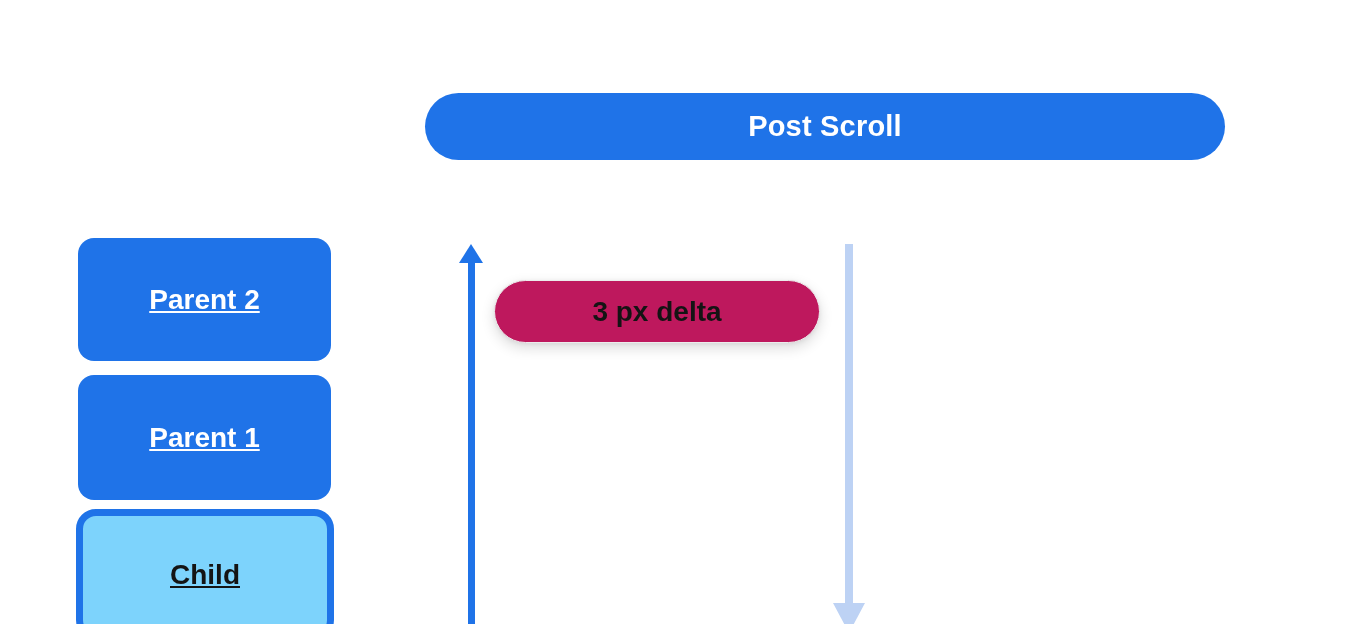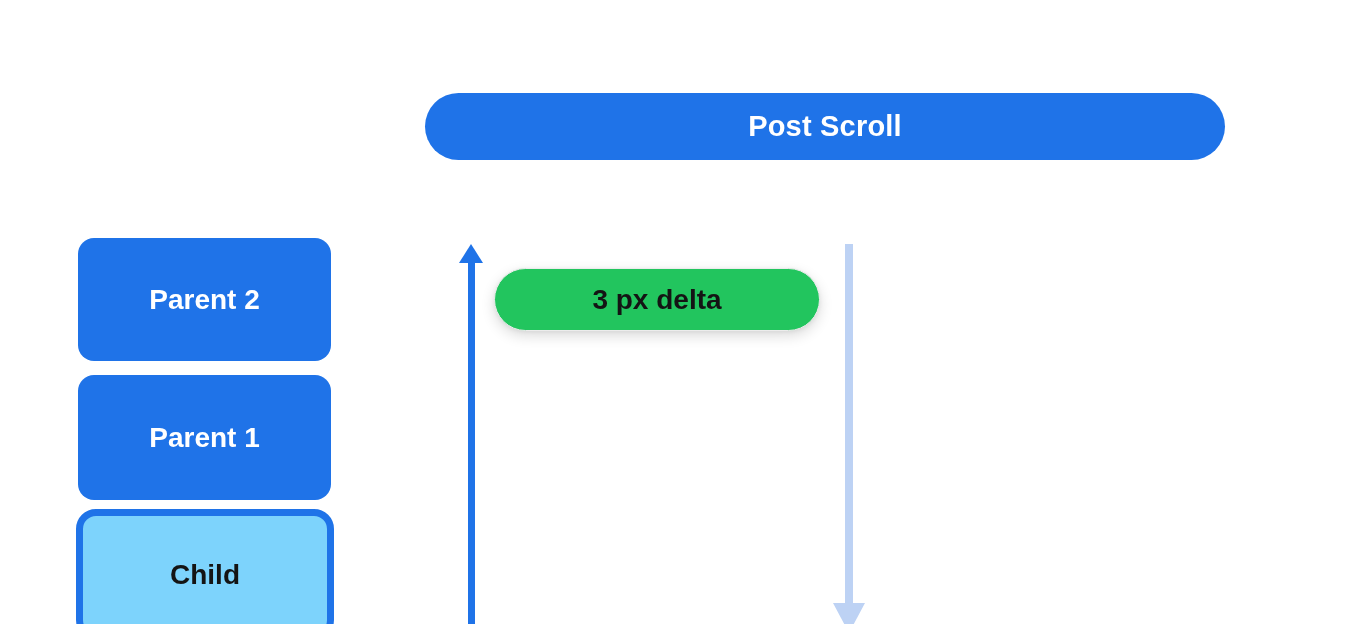--- a/index.html
+++ b/index.html
@@ -30,21 +30,21 @@
   }
   .header-bar span{
     color:#fff; font-size:29px; font-weight:700; letter-spacing:.2px;
   }
   
   .node{
     position:absolute;
     left:30px; width:253px;
     border-radius:16px;
     display:flex; align-items:center; justify-content:center;
-    font-size:28px; font-weight:700;
+    font-size:28px; font-weight:700;text-decoration:underline;
   }
   .node.filled{ background:var(--primary-blue); color:#ffffff; }
   .node-parent-2{ top:190px; height:123px; }
   .node-parent-1{ top:327px; height:125px;align-items:center; }
   .node.outlined{
     left:28px; top:461px; width:258px; height:131px;
     background:#7dd3fc;
     border:7px solid var(--primary-blue);
     border-radius:20px;
     color:var(--text-black);
@@ -75,23 +75,23 @@
     border-top:30px solid var(--light-blue);
   }
   
   .badge{
     position:absolute;
     display:flex; align-items:center; justify-content:center;
     border-radius:32px;
     font-size:28px; font-weight:700;
   }
   .badge-delta{
-    left:446px; top:220px;
+    left:446px; top:232px;
     width:326px; height:63px;
-    background:#22c55e;
+    background:#be185d;
     border:1px solid var(--pill-border);
     box-shadow:0 5px 14px rgba(0,0,0,.14), 0 1px 4px rgba(0,0,0,.06);
     color:var(--text-black);
   }
   .badge-dispatch{
     left:445px; top:495px;
     width:332px; height:64px;
     background:var(--primary-blue);
     color:#ffffff;
   }

